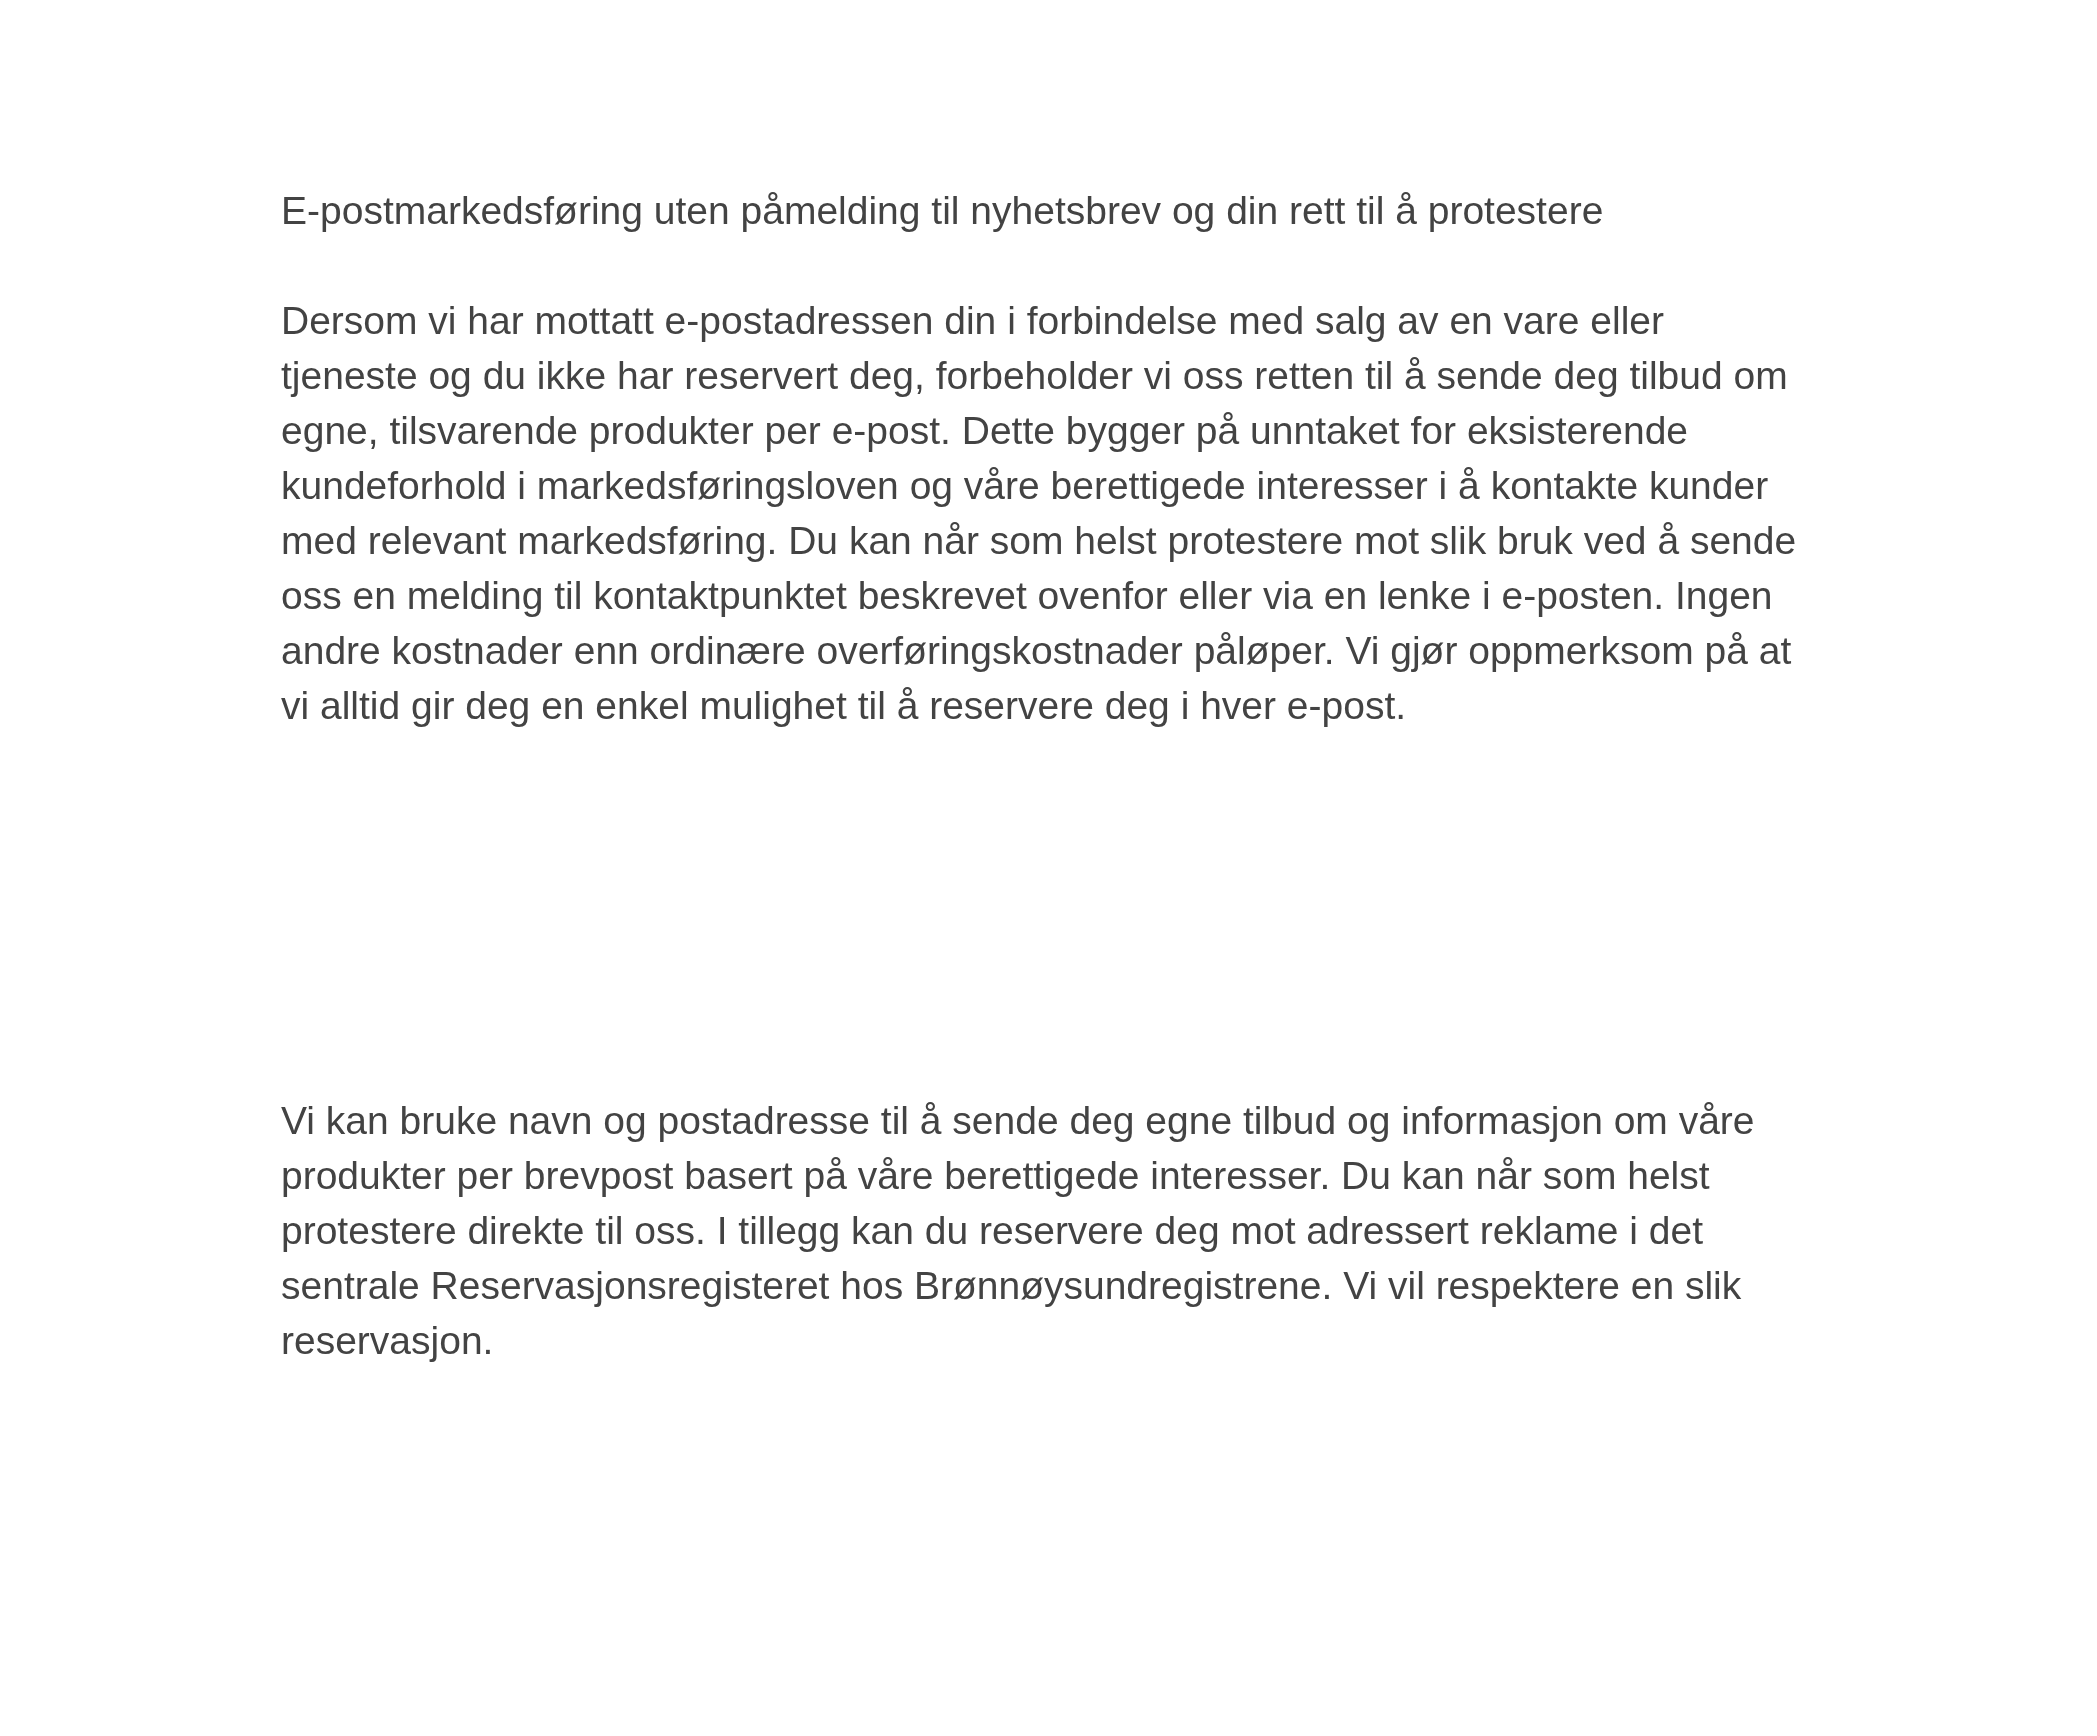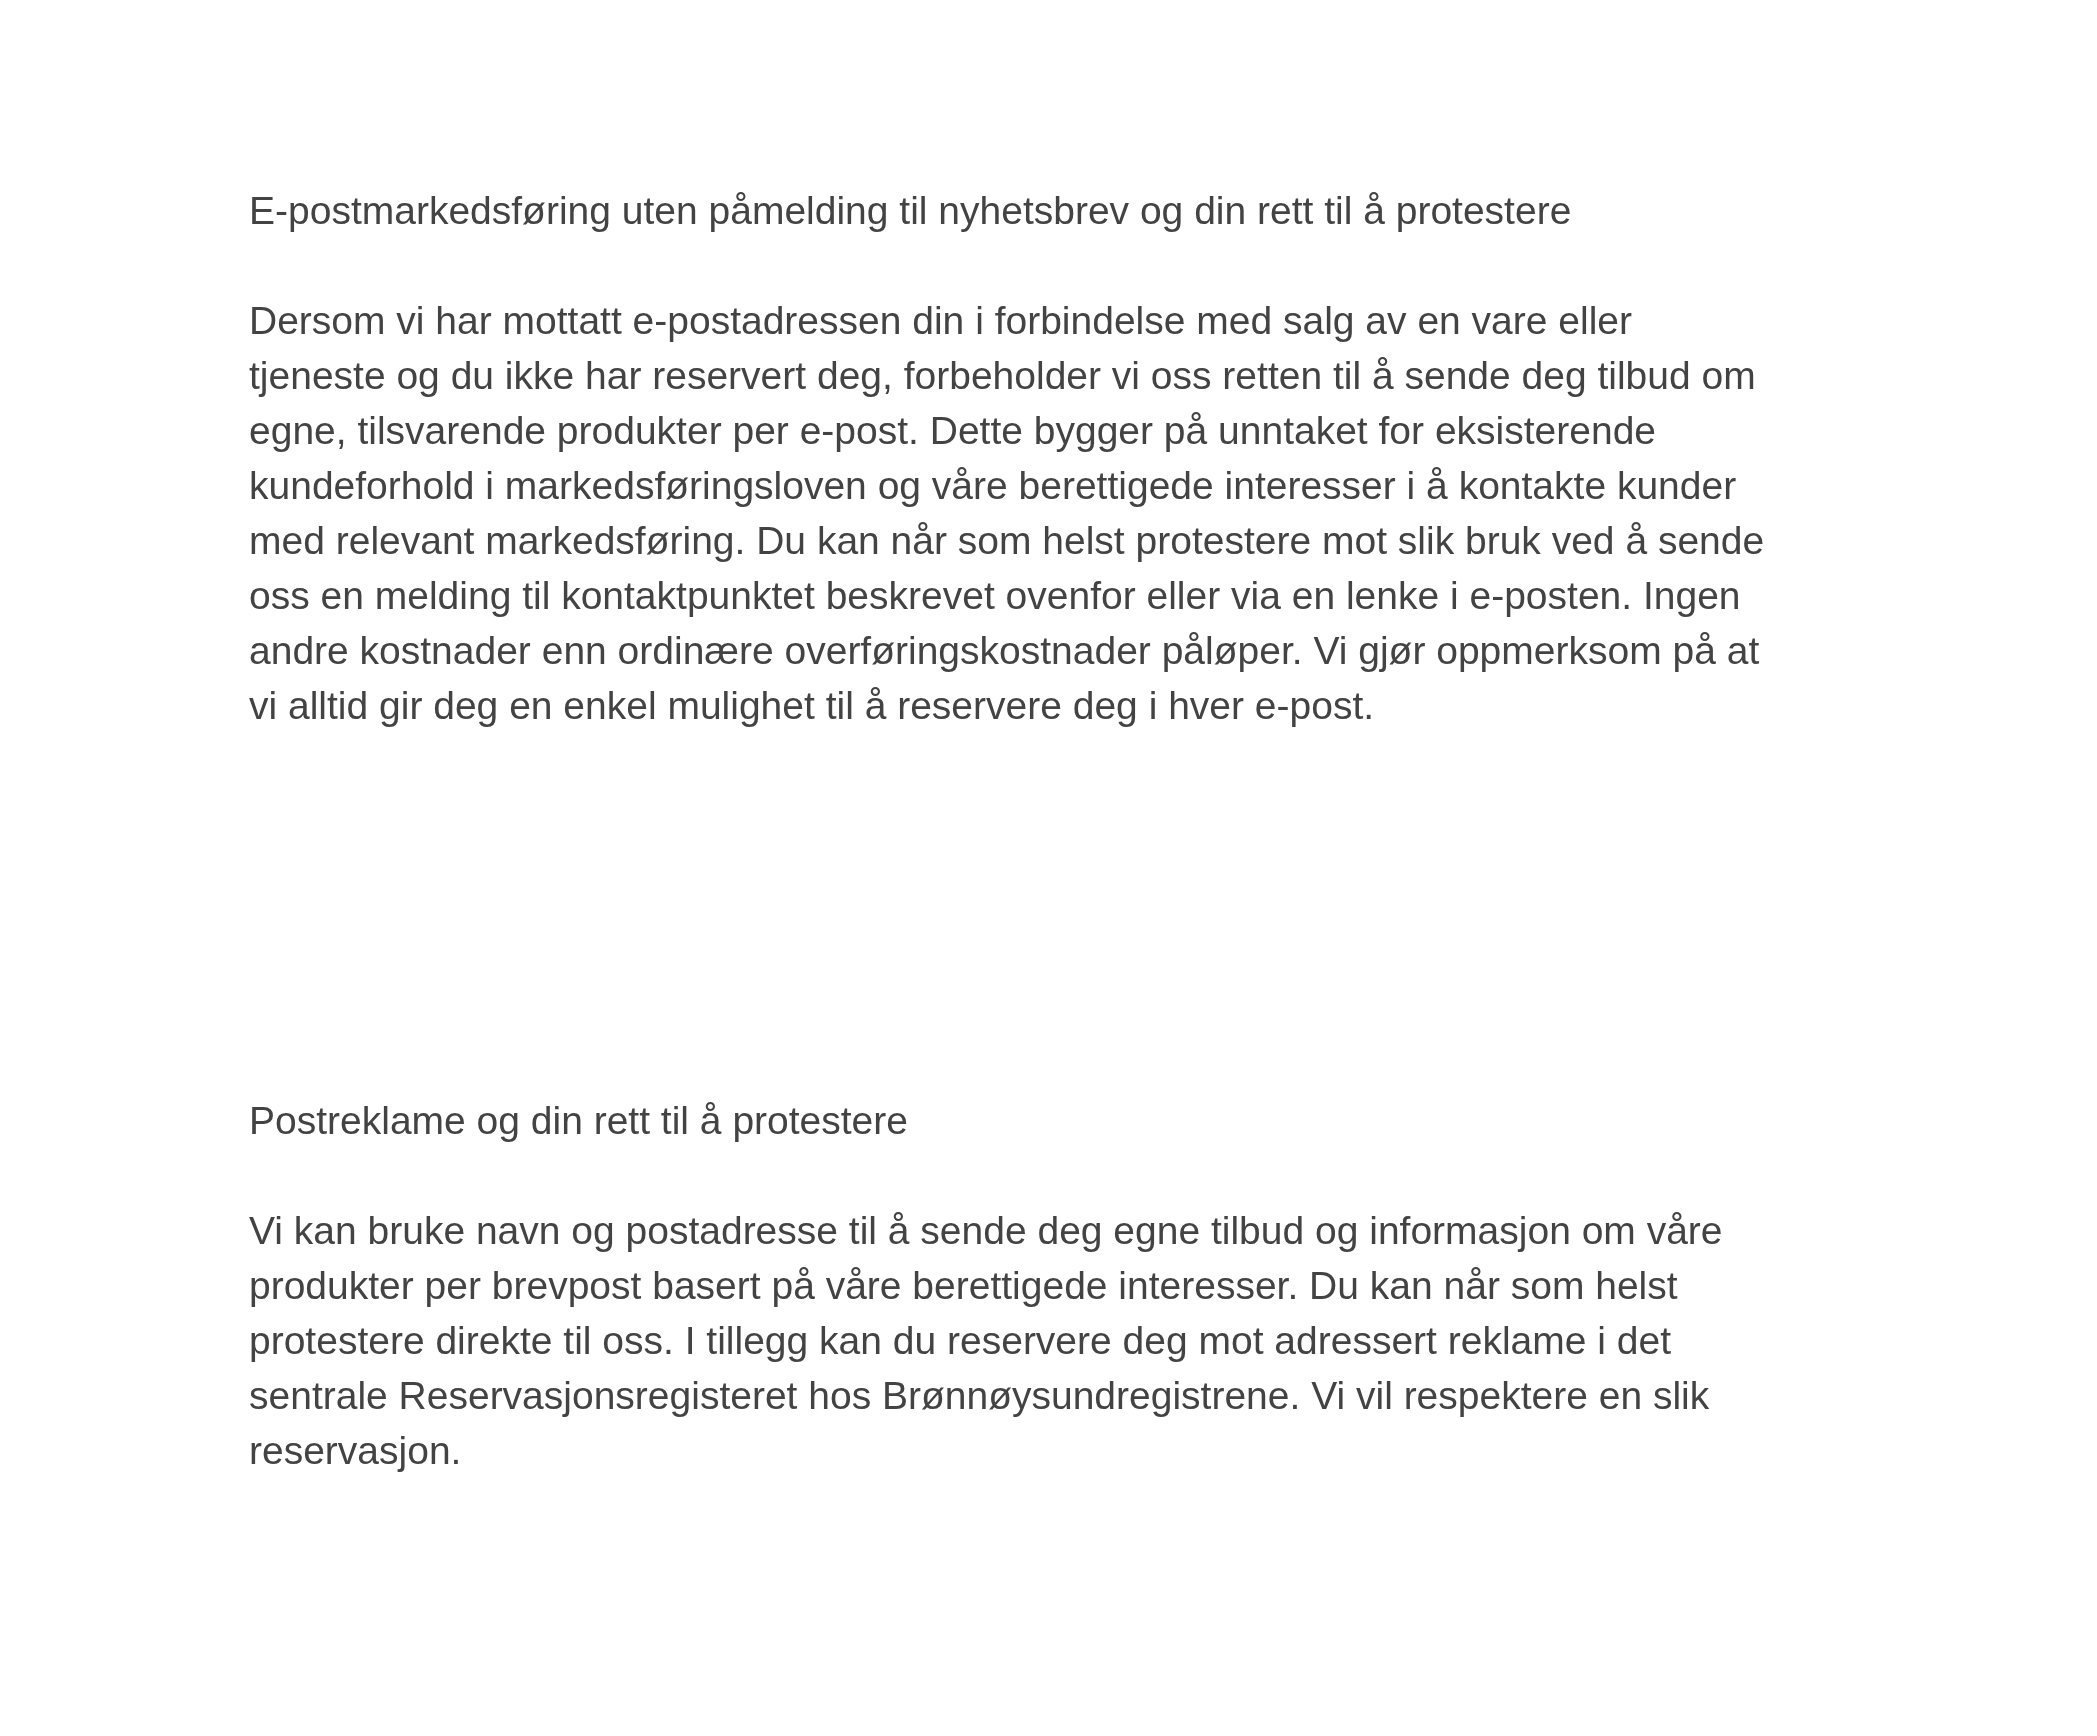--- a/index.html
+++ b/index.html
@@ -19,42 +19,41 @@
     top: 18px;
     width: 1810px;
     font-family: "Liberation Sans", "DejaVu Sans", sans-serif;
     font-size: 39px;
     line-height: 55px;
     font-weight: 400;
     color: #434343;
     white-space: pre-line;
   }
   .section { margin: 0; }
-  .gap-large { margin-bottom: 140px; }
+  .gap-large { margin-bottom: 140px; margin-left: 32px; }
   .heading, .body-text { display: block; }
 </style>
 </head>
 <body>
 
 <main class="doc">
 
   <section class="section gap-large">
     <span class="heading">E-postmarkedsføring uten påmelding til nyhetsbrev og din rett til å protestere</span>
     <span class="body-text">Dersom vi har mottatt e-postadressen din i forbindelse med salg av en vare eller
 tjeneste og du ikke har reservert deg, forbeholder vi oss retten til å sende deg tilbud om
 egne, tilsvarende produkter per e-post. Dette bygger på unntaket for eksisterende
 kundeforhold i markedsføringsloven og våre berettigede interesser i å kontakte kunder
 med relevant markedsføring. Du kan når som helst protestere mot slik bruk ved å sende
 oss en melding til kontaktpunktet beskrevet ovenfor eller via en lenke i e-posten. Ingen
 andre kostnader enn ordinære overføringskostnader påløper. Vi gjør oppmerksom på at
 vi alltid gir deg en enkel mulighet til å reservere deg i hver e-post.</span>
   </section>
 
   <section class="section gap-large">
-    <span class="heading">Postreklame og din rett til å protestere</span>
     <span class="body-text">Vi kan bruke navn og postadresse til å sende deg egne tilbud og informasjon om våre
 produkter per brevpost basert på våre berettigede interesser. Du kan når som helst
 protestere direkte til oss. I tillegg kan du reservere deg mot adressert reklame i det
 sentrale Reservasjonsregisteret hos Brønnøysundregistrene. Vi vil respektere en slik
 reservasjon.</span>
   </section>
 
   
 
   

